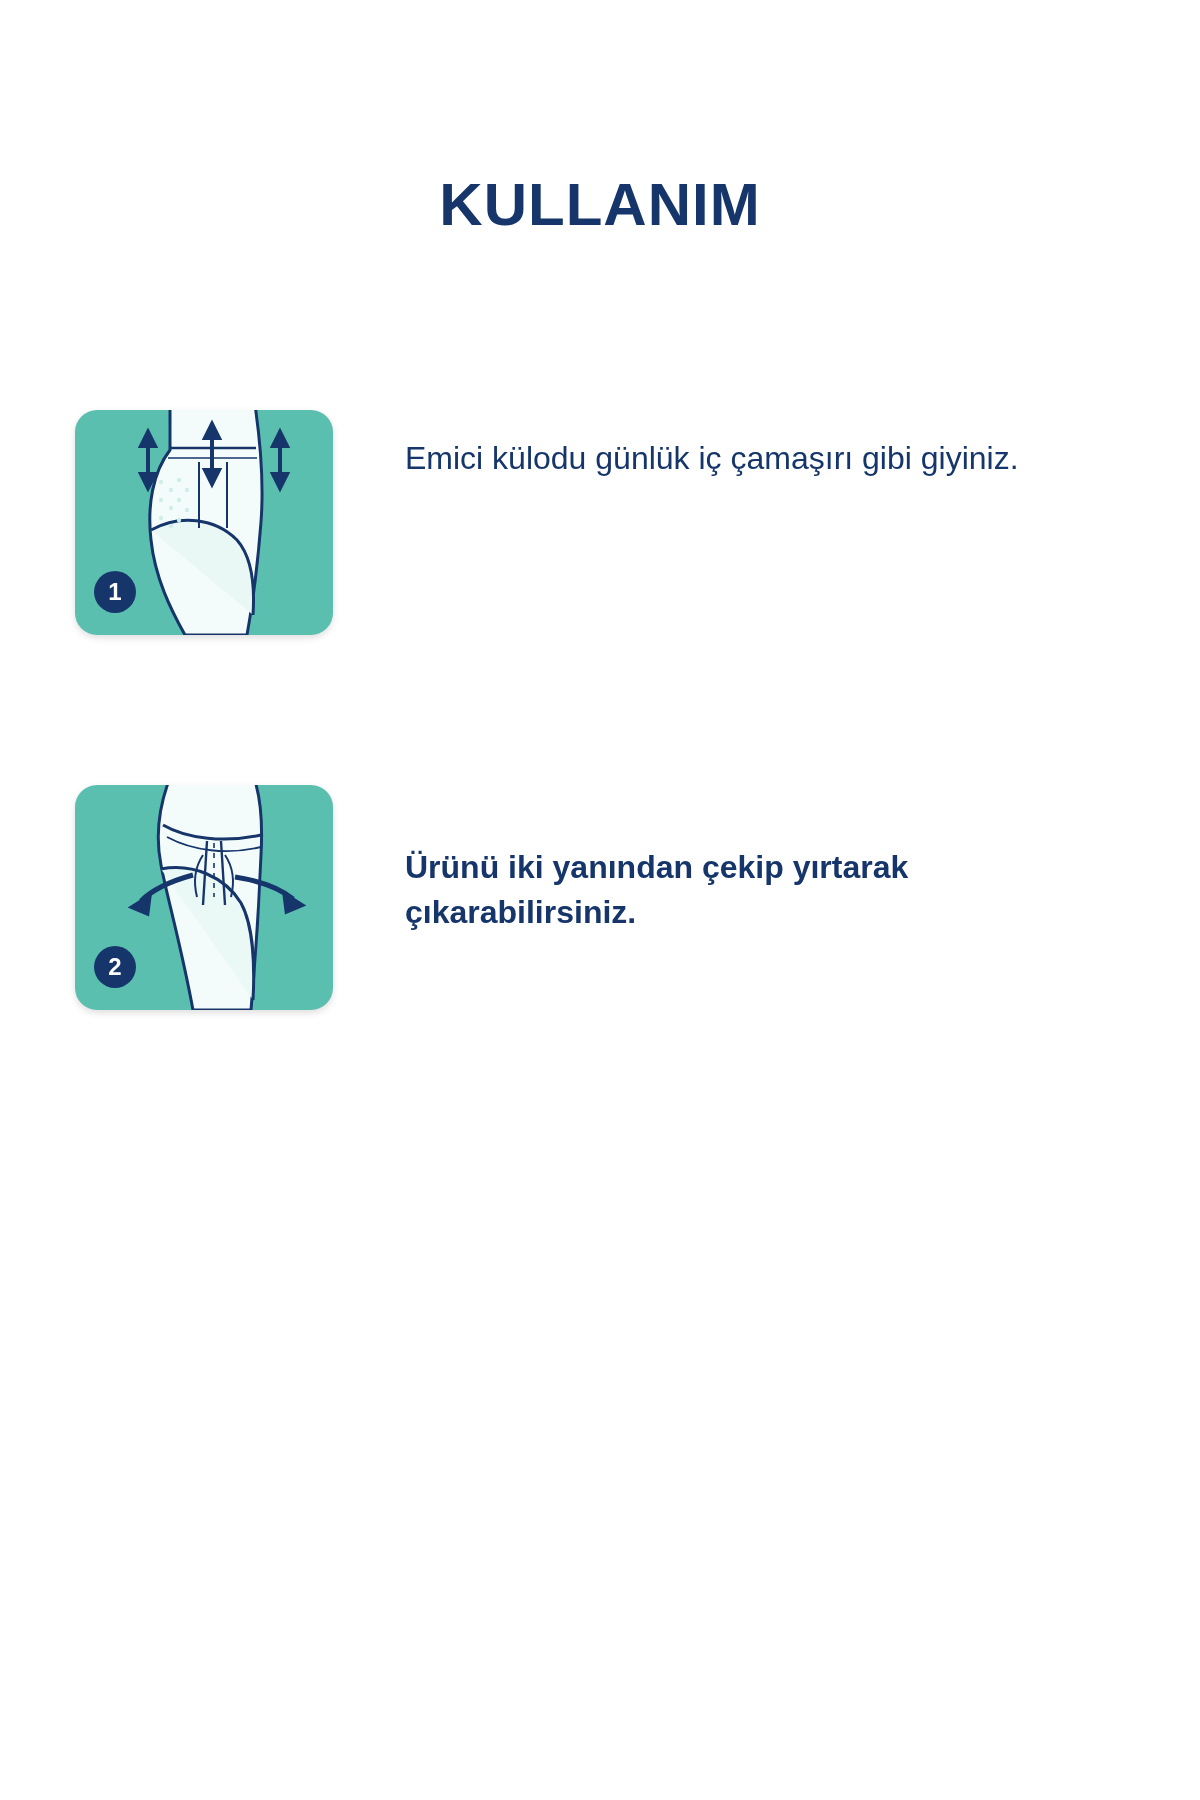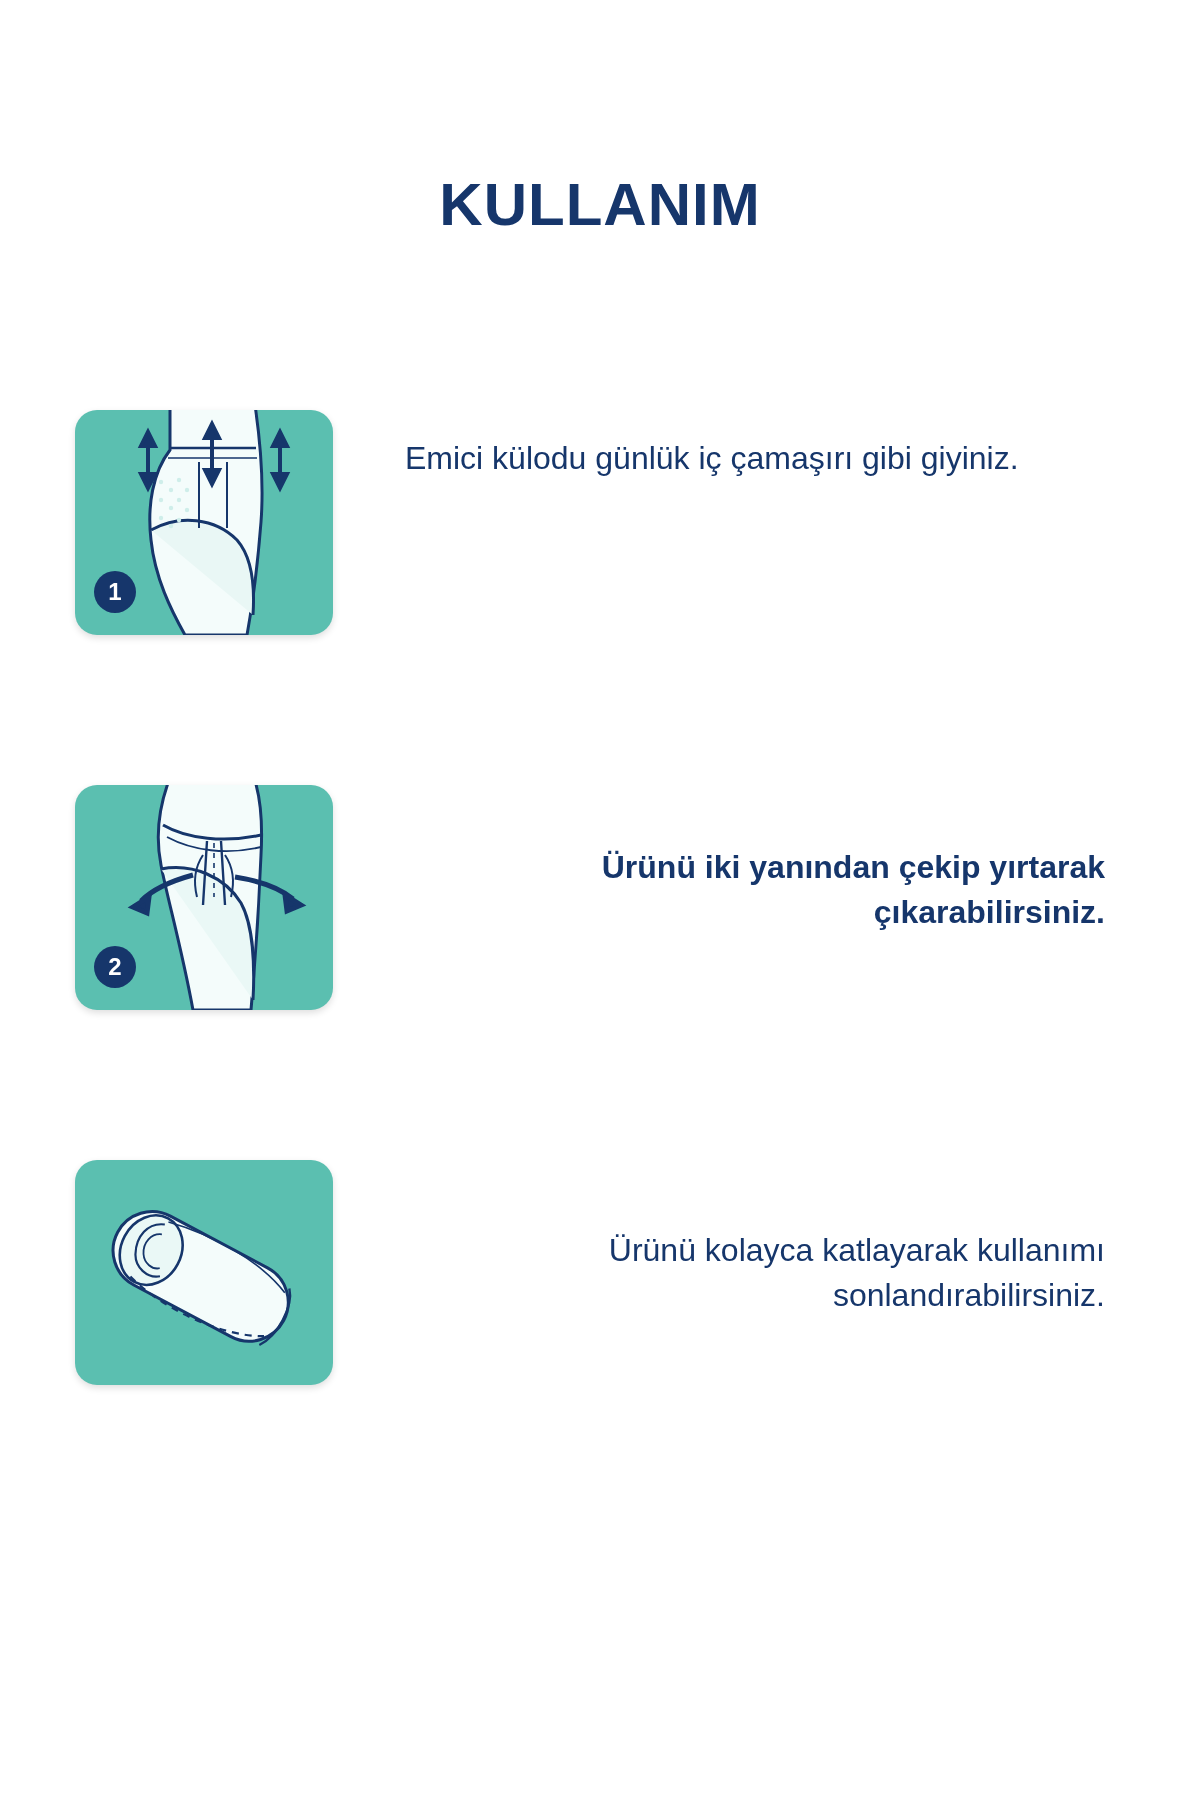--- a/index.html
+++ b/index.html
@@ -74,21 +74,20 @@
   }
   .step-text {
     margin-left: 72px;
     margin-top: 36px;
     max-width: 700px;
     font-size: 32px;
     line-height: 1.42;
     color: #16366b;
     font-weight: 400;
     font-family: "Liberation Sans", sans-serif;
-    text-align: right;
   }
   .step-1 .step-text { margin-top: 26px; }
   .step-2 .step-text { margin-top: 60px; font-weight: bold; }
   .step-3 .step-text { margin-top: 68px; }
   svg { display: block; }
 </style>
 </head>
 <body>
 
 <div class="page">
@@ -168,37 +167,15 @@
             <polygon points="58,122 74,112 72,128"></polygon>
             <path d="M160 92 C186 96 206 104 218 114" fill="none"></path>
             <polygon points="226,120 210,110 212,126"></polygon>
           </g>
         </svg>
         <div class="step-badge">2</div>
       </div>
       <div class="step-text">Ürünü iki yanından çekip yırtarak çıkarabilirsiniz.</div>
     </div>
 
-    <div class="step step-3">
-      <div class="step-figure">
-        <svg width="258" height="225" viewBox="0 0 258 225">
-
-          <g transform="rotate(28 128 112)">
-            <rect x="34" y="78" width="188" height="78" rx="39" fill="#f4fcfb" stroke="#16366b" stroke-width="3"></rect>
-
-            <ellipse cx="72" cy="117" rx="30" ry="36" fill="#eaf8f6" stroke="#16366b" stroke-width="2.6"></ellipse>
-            <path d="M72 88 C56 94 52 112 60 128 C66 140 82 144 92 136" fill="none" stroke="#16366b" stroke-width="2.2"></path>
-            <path d="M74 98 C64 102 61 114 67 124 C72 132 82 134 88 129" fill="none" stroke="#16366b" stroke-width="1.8"></path>
-
-            <path d="M66 150 C110 164 176 160 212 140" fill="none" stroke="#16366b" stroke-width="2.2" stroke-dasharray="7 6"></path>
-
-            <path d="M74 84 C120 74 176 76 210 92" fill="none" stroke="#16366b" stroke-width="1.6"></path>
-
-            <path d="M212 86 C224 100 224 134 212 150" fill="none" stroke="#16366b" stroke-width="2.4"></path>
-          </g>
-        </svg>
-
-      </div>
-      <div class="step-text">Ürünü kolayca katlayarak kullanımı sonlandırabilirsiniz.</div>
-    </div>
 
   </div>
 </div>
 
 </body></html>

